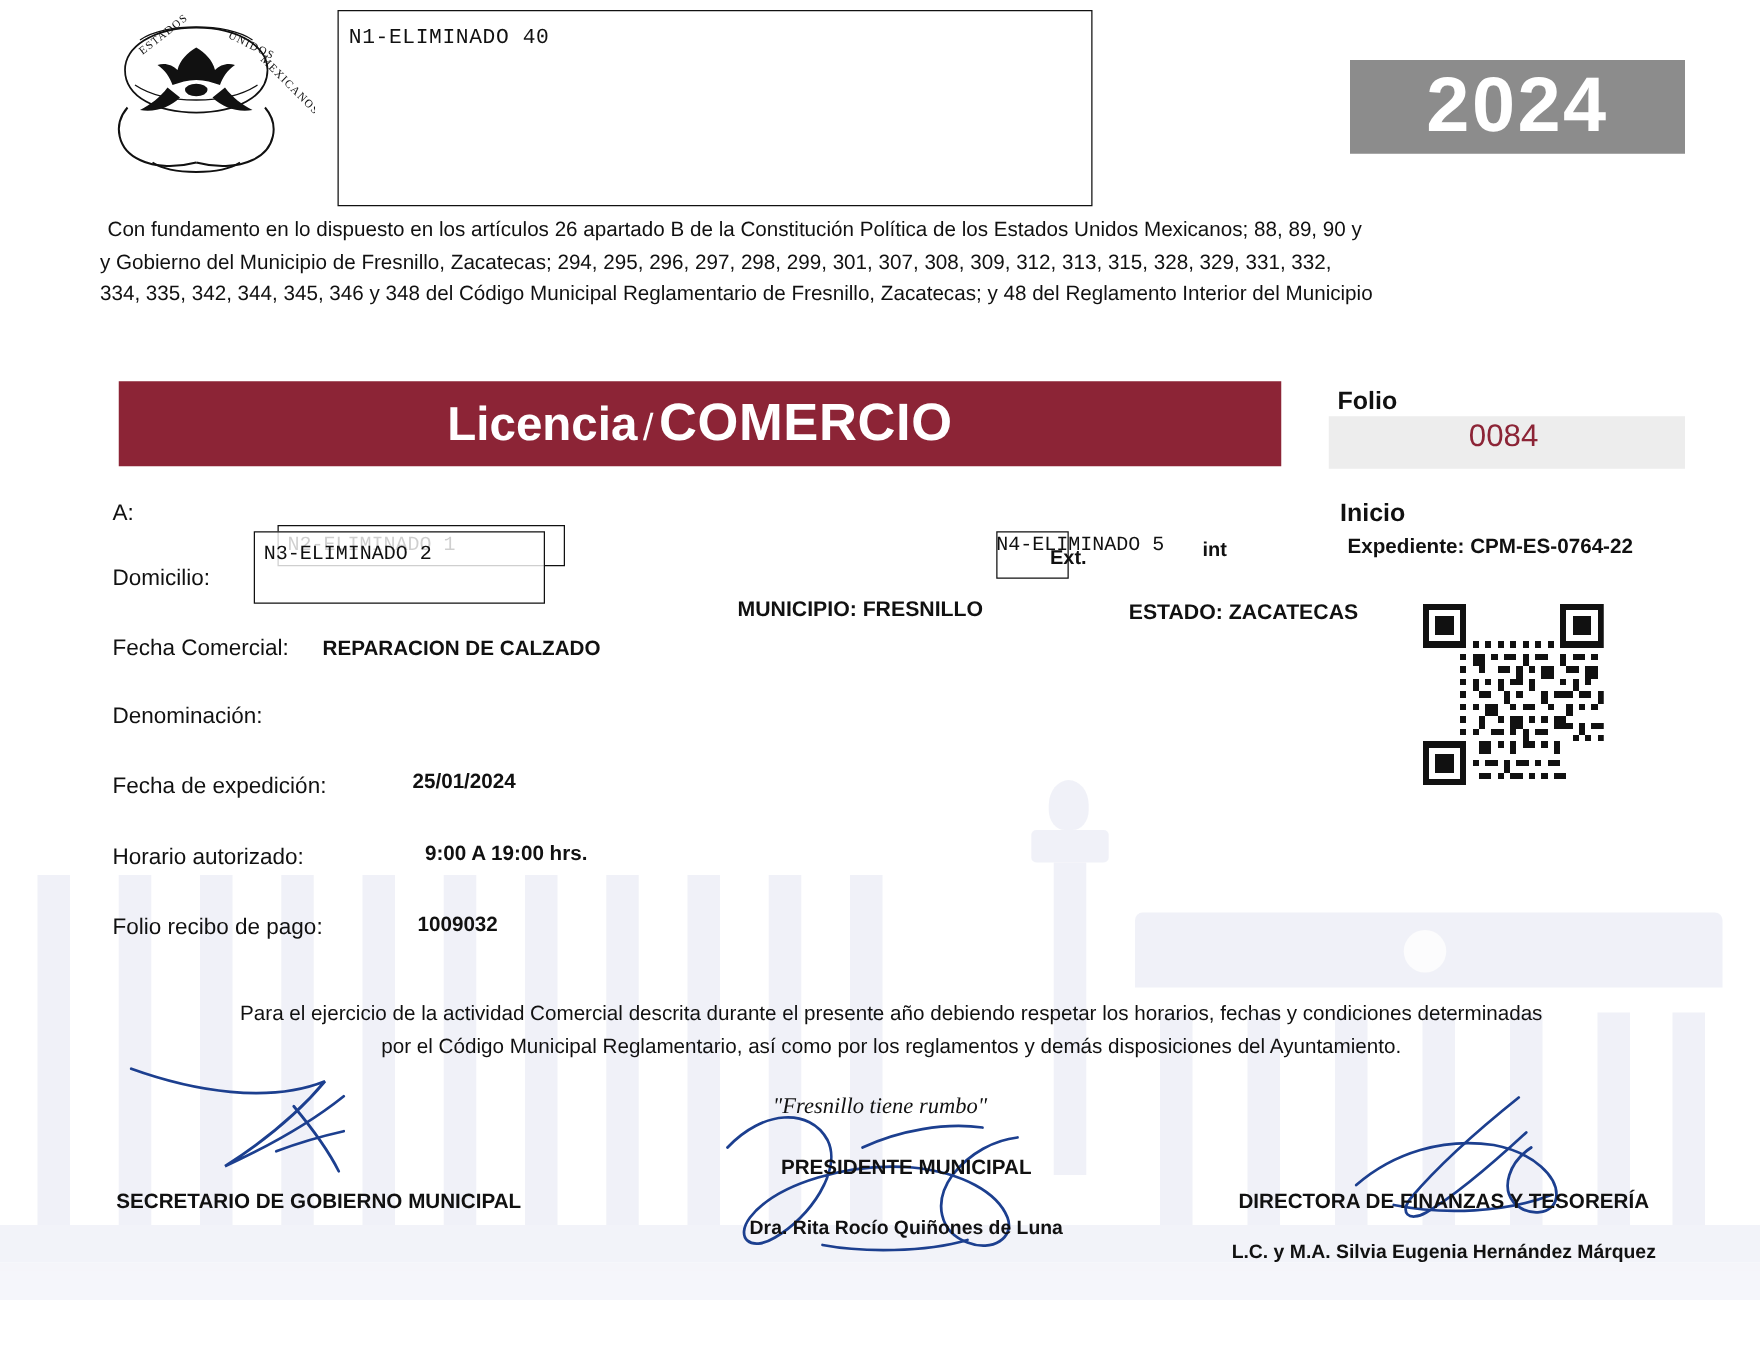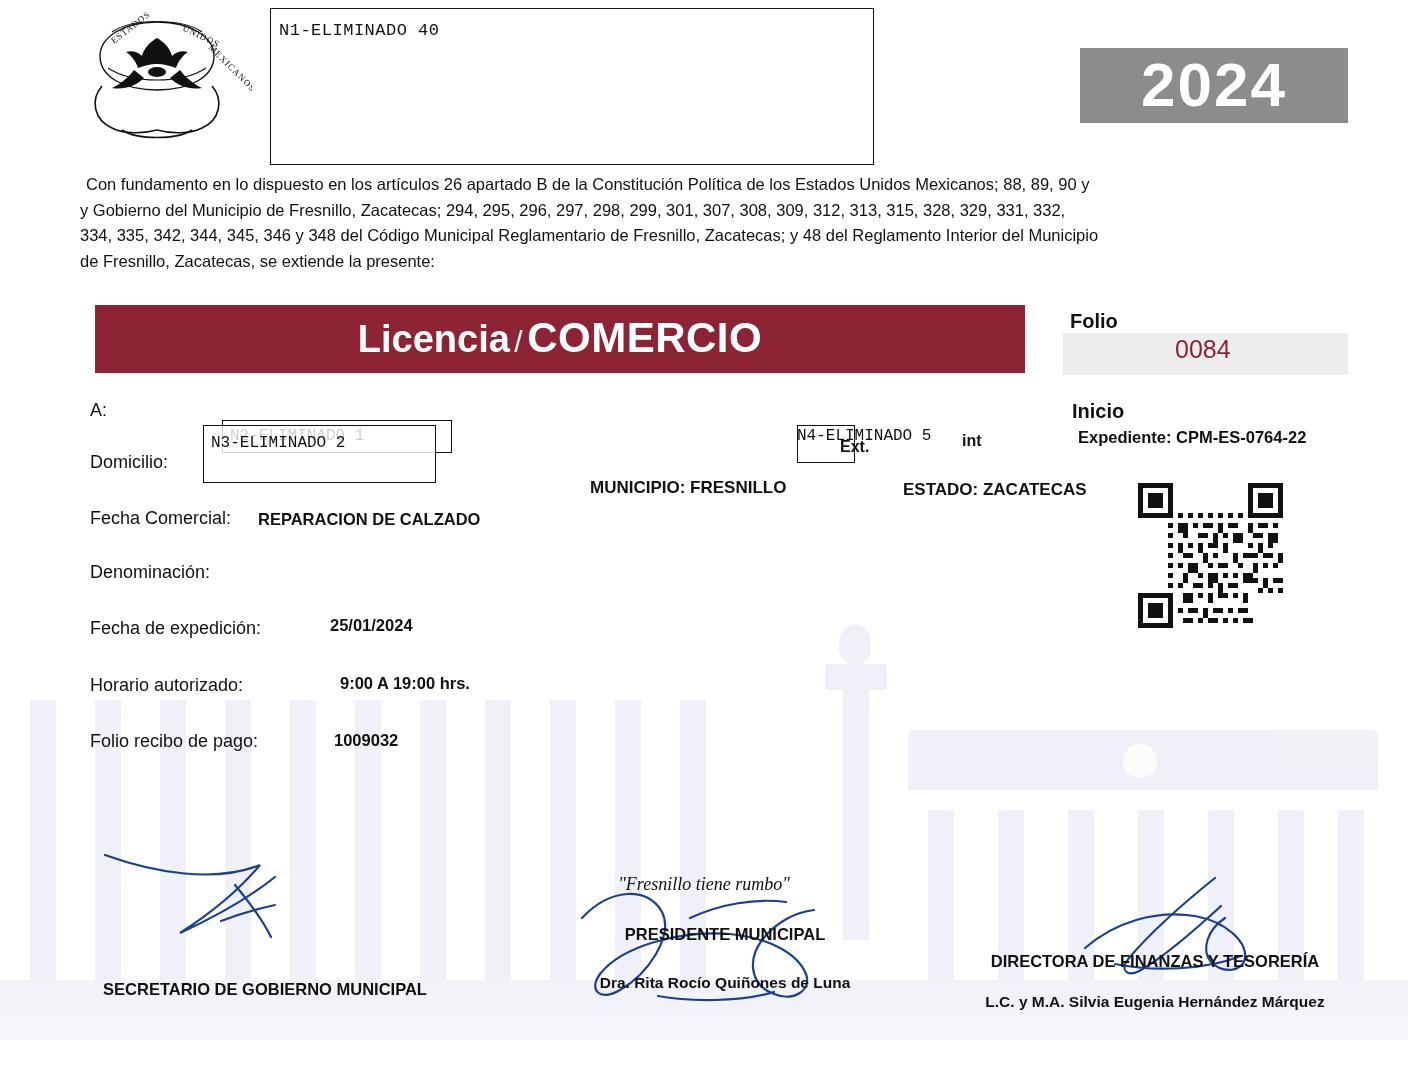--- a/index.html
+++ b/index.html
@@ -94,21 +94,21 @@
 
   
   .bottom-par{position:absolute;left:78px;top:798px;width:1270px;font-size:16.5px;line-height:1.6;text-align:center;}
 
   .slogan{position:absolute;left:0;top:874px;width:1408px;text-align:center;
           font-family:"Liberation Serif",serif;font-style:italic;font-size:18px;}
 
   .sigblock{position:absolute;top:952px;text-align:center;font-size:16.5px;font-weight:bold;}
   .sigrole{white-space:nowrap;}
   .signame{margin-top:22px;font-size:15.5px;font-weight:bold;white-space:nowrap;}
-  .sb1{left:40px;width:450px;margin-top:28px;}
+  .sb1{left:30px;width:450px;}
   .sb3{left:930px;width:450px;}
 
   .presid{position:absolute;left:400px;top:925px;width:650px;text-align:center;font-size:16.5px;font-weight:bold;}
 
   .sig-svg{position:absolute;pointer-events:none;}
 </style>
 </head>
 <body>
 
 <div class="watermark">
@@ -172,21 +172,20 @@
 <div class="box-n1">
   <span class="txt">N1-ELIMINADO 40</span>
 </div>
 
 <div class="year">2024</div>
 
 <div class="legal">
   <p class="l1">Con fundamento en lo dispuesto en los artículos 26 apartado B de la Constitución Política de los Estados Unidos Mexicanos; 88, 89, 90 y</p>
   <p>y Gobierno del Municipio de Fresnillo, Zacatecas; 294, 295, 296, 297, 298, 299, 301, 307, 308, 309, 312, 313, 315, 328, 329, 331, 332,</p>
   <p>334, 335, 342, 344, 345, 346 y 348 del Código Municipal Reglamentario de Fresnillo, Zacatecas; y 48 del Reglamento Interior del Municipio</p>
-  <p>de Fresnillo, Zacatecas, se extiende la presente:</p>
 </div>
 
 <div class="titlebar">
   <div class="t1">
     <span class="lic">Licencia</span>
     <span class="slash">/</span>
     <span class="com">COMERCIO</span>
   </div>
 </div>
 
@@ -261,20 +260,22 @@
       <path d="M22 12h1v1h-1zM24 12h1v2h-1zM26 12h1v1h-1z"></path>
       <path d="M22 14h2v1h-2zM25 14h2v1h-2zM28 14h1v2h-1z"></path>
       <path d="M23 16h1v2h-1zM25 16h1v1h-1zM27 16h1v1h-1z"></path>
       <path d="M22 19h2v1h-2zM25 19h1v2h-1zM27 19h2v1h-2z"></path>
       <path d="M24 21h1v1h-1zM26 21h1v1h-1zM28 21h1v1h-1z"></path>
     </g>
   </svg>
 </div>
 
 <div class="bottom-par">
+  <div>Para el ejercicio de la actividad Comercial descrita durante el presente año debiendo respetar los horarios, fechas y condiciones determinadas</div>
+  <div>por el Código Municipal Reglamentario, así como por los reglamentos y demás disposiciones del Ayuntamiento.</div>
 </div>
 
 <div class="slogan">"Fresnillo tiene rumbo"</div>
 
 <svg class="sig-svg" style="left:85px;top:825px;width:230px;height:130px;" viewBox="0 0 230 130">
   <g fill="none" stroke="#1c3f8f" stroke-width="2.2" stroke-linecap="round">
     <path d="M20 30 C70 48 130 58 175 40 C150 70 120 92 95 108 C130 92 165 72 190 52"></path>
     <path d="M150 60 C165 78 178 96 186 112"></path>
     <path d="M136 96 C152 90 172 84 190 80"></path>
   </g>

